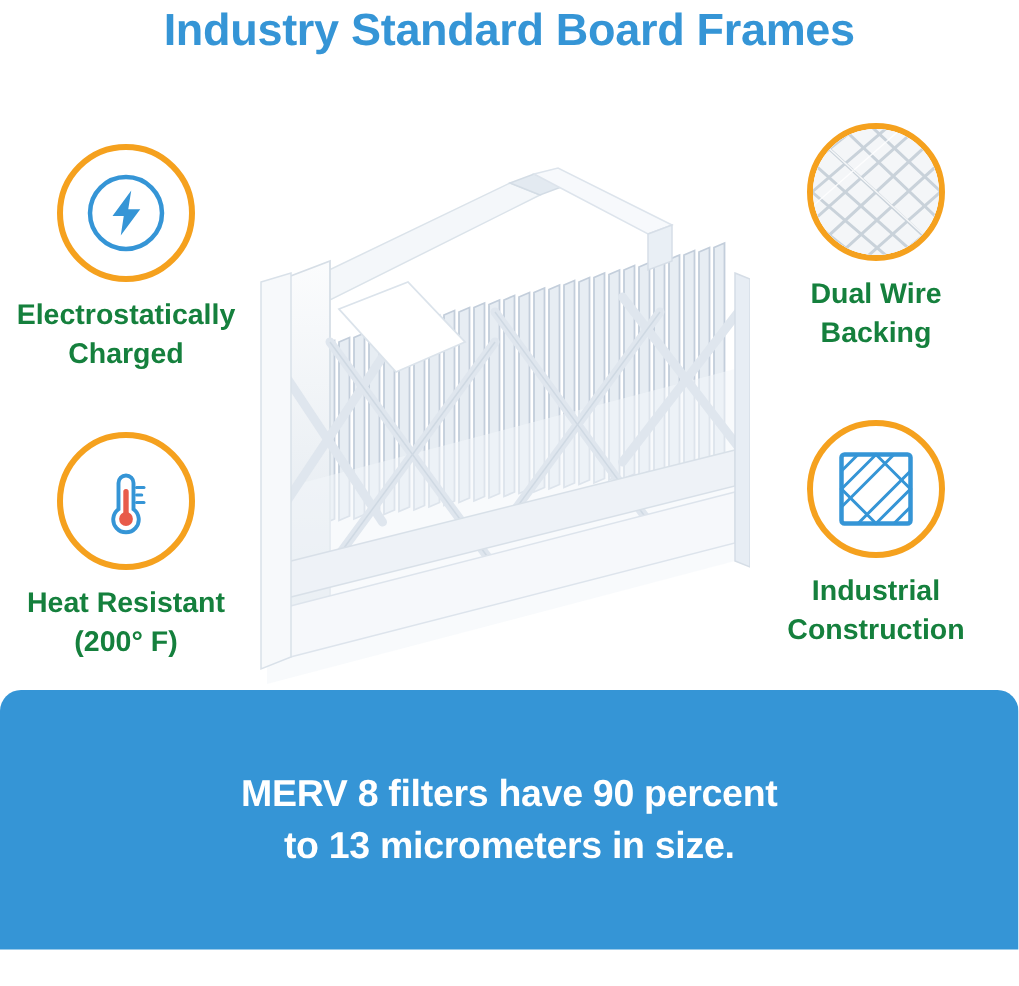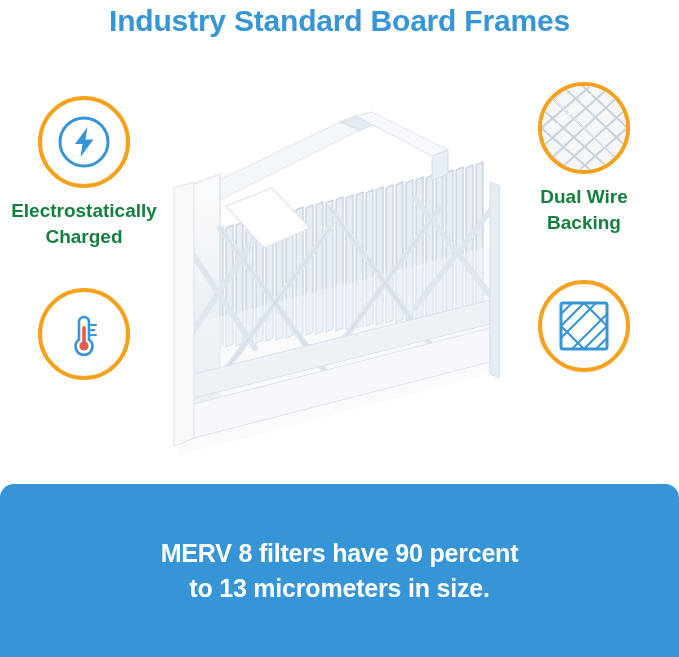--- a/index.html
+++ b/index.html
@@ -87,21 +87,21 @@
     top: 78px;
     left: 160px;
     width: 340px;
     height: 390px;
   }
 
   
   .banner {
     position: absolute;
     left: 0;
-    top: 484px;
+    top: 460px;
     width: 679px;
     height: 173px;
     background: #3595d6;
     border-top-left-radius: 14px;
     border-top-right-radius: 14px;
     color: #ffffff;
     display: flex;
     align-items: center;
     justify-content: center;
   }
@@ -233,20 +233,24 @@
         <path d="M26 9 a5 5 0 0 1 5 5 v17.5 a8.5 8.5 0 1 1 -10 0 V14 a5 5 0 0 1 5 -5 z" fill="none" stroke="#3595d6" stroke-width="2.6"></path>
         <circle cx="26" cy="38" r="4.6" fill="#e85b4a"></circle>
         <rect x="24.2" y="18" width="3.6" height="18" rx="1.8" fill="#e85b4a"></rect>
         <g stroke="#3595d6" stroke-width="2" stroke-linecap="round">
           <line x1="33" y1="17" x2="38" y2="17"></line>
           <line x1="33" y1="22" x2="36.5" y2="22"></line>
           <line x1="33" y1="27" x2="38" y2="27"></line>
         </g>
       </svg>
     </div>
+    <div class="caption">
+      <span>Heat Resistant</span><br>
+      <span>(200° F)</span>
+    </div>
   </div>
 
   <div class="feature" id="feat-wire">
     <div class="ring">
       <div class="mesh-photo">
         <svg width="84" height="84" viewBox="0 0 84 84" xmlns="http://www.w3.org/2000/svg">
           <rect width="84" height="84" fill="#f4f6f8"></rect>
           <g stroke="#c9d2da" stroke-width="2" fill="none">
             <path d="M-10 10 L20 -10 M-10 30 L40 -10 M-10 50 L60 -10 M-10 70 L80 -10 M-10 90 L94 -6 M6 94 L94 14 M26 94 L94 34 M46 94 L94 54 M66 94 L94 74"></path>
             <path d="M-10 -6 L94 90 M-10 14 L80 94 M-10 34 L60 94 M-10 54 L40 94 M-10 74 L20 94 M10 -10 L94 70 M30 -10 L94 50 M50 -10 L94 30 M70 -10 L94 10"></path>
@@ -265,20 +269,24 @@
   <div class="feature" id="feat-indust">
     <div class="ring">
       <svg class="grid-svg" width="54" height="54" viewBox="0 0 54 54" xmlns="http://www.w3.org/2000/svg">
         <rect x="4" y="4" width="46" height="46" rx="2" fill="none" stroke="#3595d6" stroke-width="3"></rect>
         <g stroke="#3595d6" stroke-width="2" fill="none">
           <path d="M4 27 L27 4 L50 27 L27 50 Z"></path>
           <path d="M4 15 L15 4 M4 39 L39 4 M15 50 L50 15 M39 50 L50 39"></path>
         </g>
       </svg>
     </div>
+    <div class="caption">
+      <span>Industrial</span><br>
+      <span>Construction</span>
+    </div>
   </div>
 
   <div class="banner">
     <div class="banner-text">
       <span class="line">MERV 8 filters have 90 percent</span>
       <span class="line">to 13 micrometers in size.</span>
     </div>
   </div>
 
 </div>

